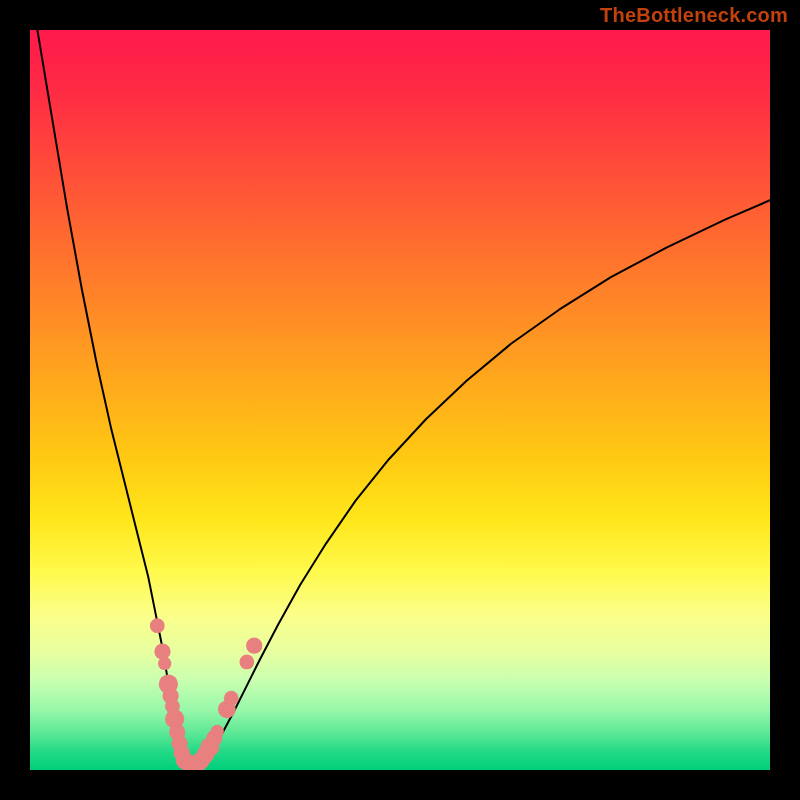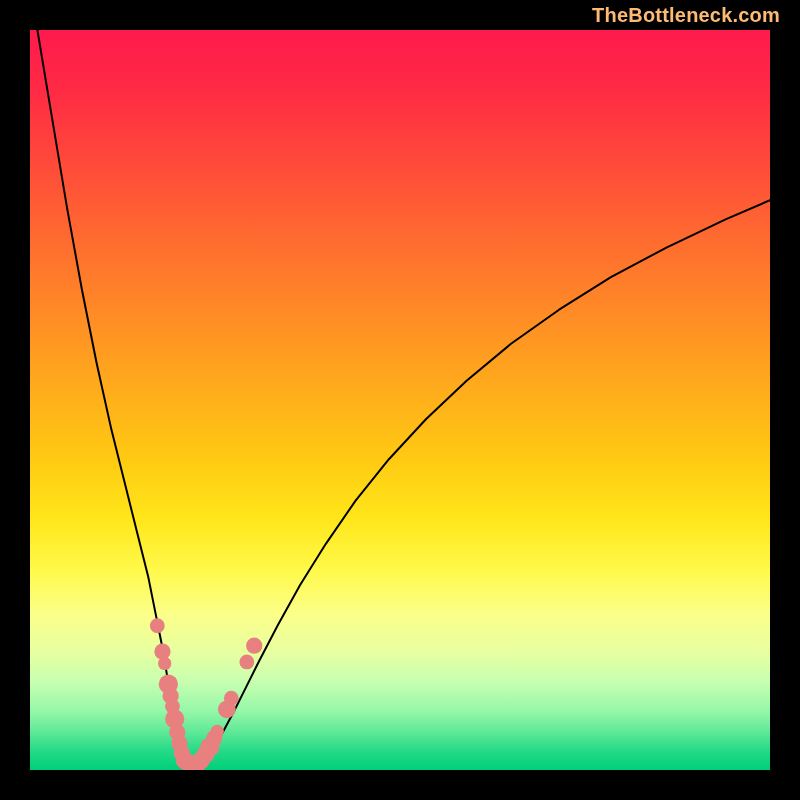--- a/index.html
+++ b/index.html
@@ -40,25 +40,25 @@
       #c8ffb0 88%,
       #96f7a8 92%,
       #5ce896 95%,
       #23d986 97.5%,
       #00cf7a 100%
     );
   }
   .watermark {
     position: absolute;
     top: 4px;
-    right: 20px;
+    right: 12px;
     font-family: Arial, Helvetica, sans-serif;
     font-size: 20px;
     font-weight: 600;
-    color: #fdba74;
+    color: #c2410c;
     letter-spacing: 0.2px;
     user-select: none;
   }
   svg {
     position: absolute;
     left: 0;
     top: 0;
   }
 </style>
 </head>

